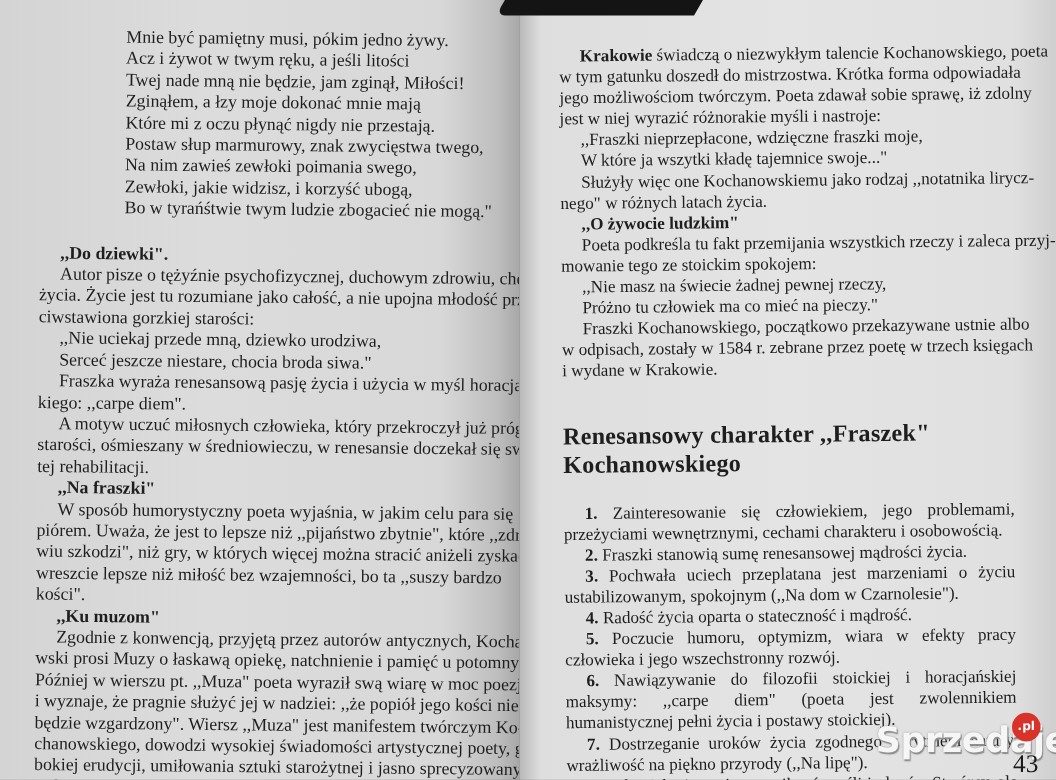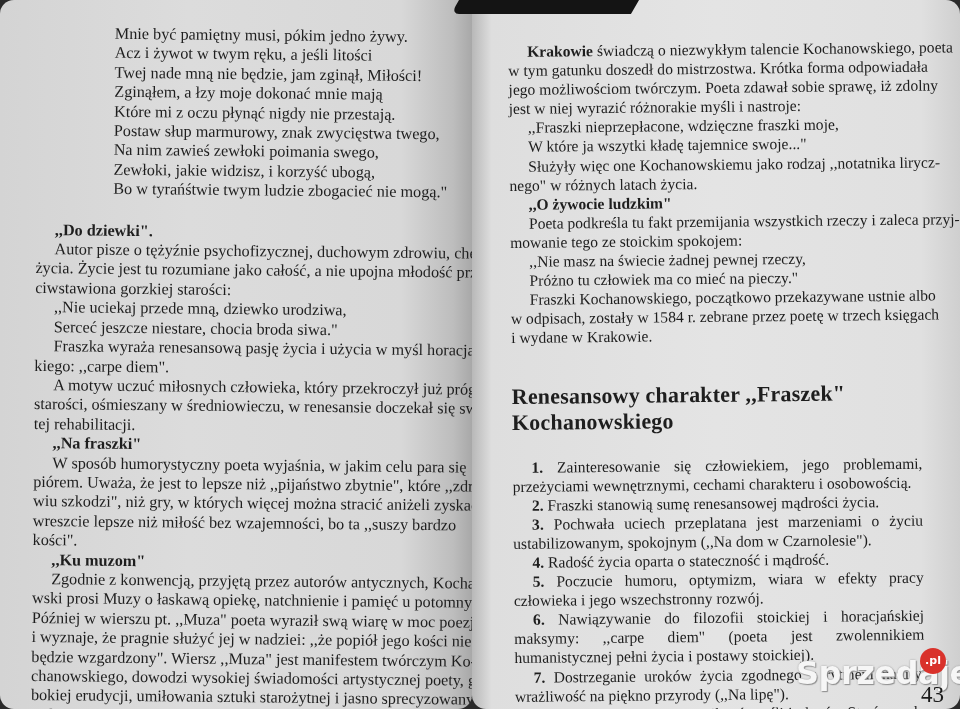--- a/index.html
+++ b/index.html
@@ -3,21 +3,21 @@
 <meta charset="utf-8">
 <style>
   html, body { margin:0; padding:0; }
   body {
     width:960px; height:709px; overflow:hidden; position:relative;
     background:#2a2a2a;
     font-family:"Liberation Serif", "DejaVu Serif", serif;
     color:#1e1e1e;
   }
   .page {
-    position:absolute; top:0; height:709px; overflow:hidden;border-radius:14px;
+    position:absolute; top:0; height:709px; overflow:hidden;
   }
   .page-left {
     left:0; width:472px;
     background:linear-gradient(90deg,#d4d4d4 0%,#dcdcdc 40%,#d8d8d8 85%,#bdbdbd 96%,#a8a8a8 100%);
   }
   .page-right {
     left:472px; width:488px;
     background:linear-gradient(90deg,#b8b8b8 0%,#dedede 4%,#e4e4e4 50%,#e0e0e0 92%,#cfcfcf 100%);
   }
   .corner {

